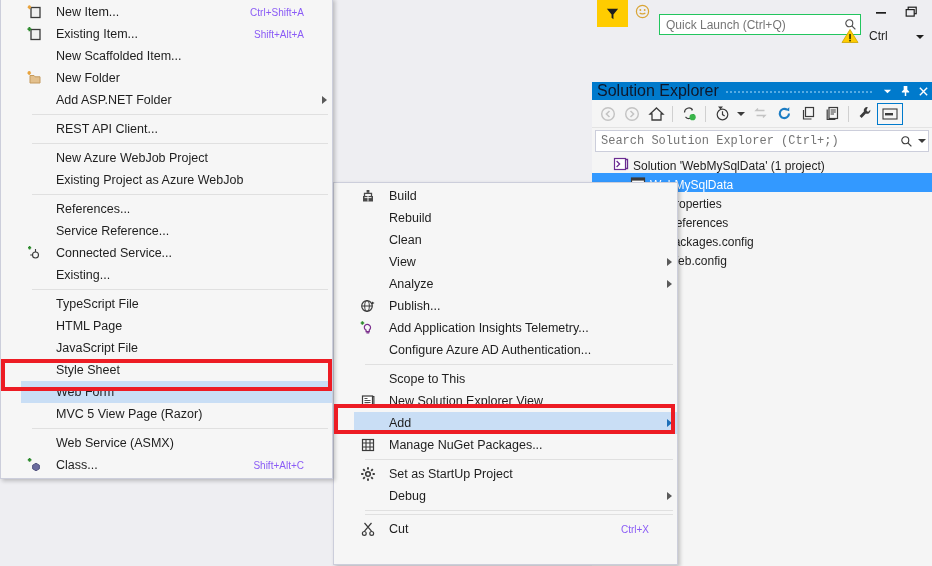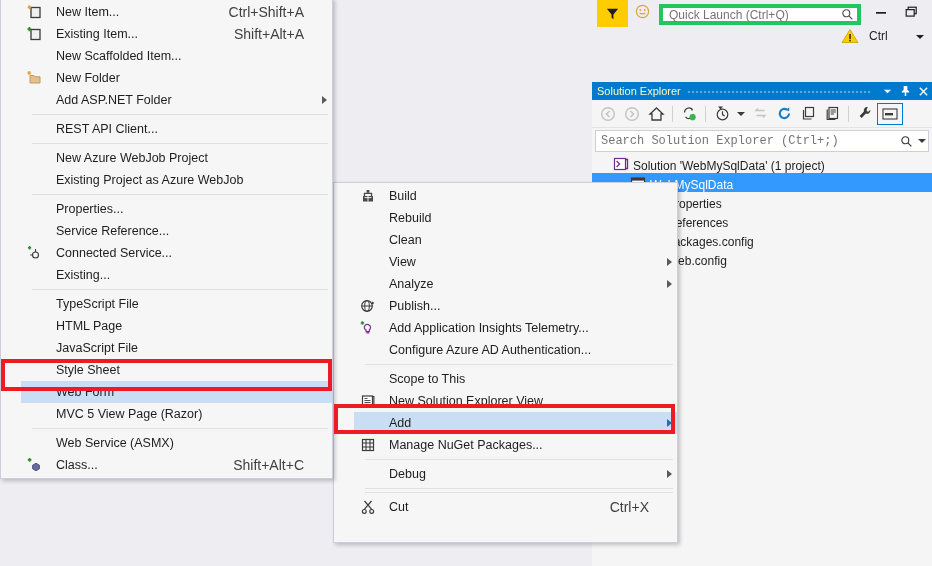--- a/index.html
+++ b/index.html
@@ -16,22 +16,22 @@
   .topbar { position: absolute; left: 0; top: 0; width: 932px; height: 56px; background: #EEEEF2; }
   .filter-badge {
     position: absolute; left: 597px; top: 0; width: 31px; height: 27px;
     background: #FFCC00; display: flex; align-items: center; justify-content: center;
   }
   .smiley {
     position: absolute; left: 634px; top: 4px; width: 17px; height: 17px;
     font-size: 14px; color: #E8A33D; line-height: 17px; text-align: center;
   }
   .quick-launch {
-    position: absolute; left: 659px; top: 4px; width: 202px; height: 21px;
-    background: #FFFFFF; border: 4px solid #22c55e;
+    position: absolute; left: 659px; top: 14px; width: 202px; height: 21px;
+    background: #FFFFFF; border: 1px solid #22c55e;
     display: flex; align-items: center;
   }
   .quick-launch input {
     flex: 1; border: none; outline: none; background: transparent;
     font-family: "Liberation Sans", sans-serif; font-size: 12px;
     color: #6D6D6D; padding: 0 4px 0 6px; height: 17px;
   }
   .ql-search-icon { width: 20px; height: 19px; display:flex; align-items:center; justify-content:center; }
   .win-btn { position: absolute; top: 2px; width: 26px; height: 20px; display:flex; align-items:center; justify-content:center; }
   .win-min { left: 868px; }
@@ -40,21 +40,21 @@
   .user-name {
     position: absolute; left: 869px; top: 28px; height: 17px;
     font-size: 12px; color: #1E1E1E; line-height: 17px;
   }
   .user-caret { position: absolute; left: 916px; top: 35px; }
 
   
   .sol-exp { position: absolute; left: 592px; top: 82px; width: 340px; height: 484px; background: #F5F5F5; }
   .se-title {
     position: absolute; left: 0; top: 0; width: 340px; height: 18px;
-    background: #007ACC; color: #fef9c3; font-size: 11px;
+    background: #007ACC; color: #0f172a; font-size: 16px;
     display: flex; align-items: center; padding-left: 5px; justify-content: center;
   }
   .se-title-text { white-space: nowrap; }
   .se-grip { flex: 1; height: 18px; position: relative; margin: 0 6px; }
   .se-grip::after {
     content:""; position: absolute; left:0; right:0; top: 8px; height: 3px;
     background-image: radial-gradient(#5BAEE4 40%, transparent 41%);
     background-size: 4px 4px; opacity: .95;
   }
   .se-title-btn { width: 18px; height: 18px; display:flex; align-items:center; justify-content:center; flex-shrink:0; }
@@ -89,21 +89,21 @@
   }
   .menu-gutter { position: absolute; left: 1px; top: 1px; bottom: 1px; width: 27px; background: #F6F6F6; }
   .menu-item {
     position: relative; height: 22px; display: flex; align-items: center;
     font-size: 12.5px; color: #1E1E1E; white-space: nowrap; cursor: default; margin-left: 20px;
   }
   .menu-item.disabled { color: #A2A4A5; }
   .menu-item.highlight { background: #C9DEF5; justify-content: center; }
   .mi-icon { width: 28px; height: 22px; display: flex; align-items: center; justify-content: center; flex-shrink: 0; }
   .mi-label { flex: 1; padding-left: 7px; }
-  .mi-shortcut { padding-right: 12px; color: #404040; font-size: 14px; }
+  .mi-shortcut { padding-right: 12px; color: #8b5cf6; font-size: 10px; }
   .mi-arrow { width: 16px; display: flex; align-items: center; justify-content: center; flex-shrink: 0; }
   .menu-sep { height: 1px; background: #E0E0E0; margin: 3px 4px 3px 31px; }
 
   #menu-left  { left: 0px; top: -2px; width: 333px; }
   #menu-mid   { left: 333px; top: 182px; width: 345px; }
 
   
   .red-box { position: absolute; border: 4px solid #ED1C24; pointer-events: none; }
   #red-webform { left: 1px; top: 359px; width: 331px; height: 32px; }
   #red-add { left: 334px; top: 404px; width: 341px; height: 30px; }
@@ -437,20 +437,30 @@
             <svg width="16" height="16" viewBox="0 0 16 16">
               <rect x="2.5" y="2.5" width="11" height="11" fill="none" stroke="#3B3B3B" stroke-width="1.2"></rect>
               <path d="M2.5 6h11M2.5 10h11M6 2.5v11M10 2.5v11" stroke="#3B3B3B" stroke-width="1.1"></path>
             </svg>
           </span>
           <span class="mi-label">Manage NuGet Packages...</span>
           <span class="mi-arrow"></span>
         </div>
         <div class="menu-sep"></div>
         <div class="menu-item">
+          <span class="mi-icon">
+            <svg width="16" height="16" viewBox="0 0 16 16">
+              <circle cx="8" cy="8" r="2.3" fill="none" stroke="#3B3B3B" stroke-width="1.5"></circle>
+              <path d="M8 1.2v2.2M8 12.6v2.2M1.2 8h2.2M12.6 8h2.2M3.2 3.2l1.6 1.6M11.2 11.2l1.6 1.6M12.8 3.2l-1.6 1.6M4.8 11.2l-1.6 1.6" stroke="#3B3B3B" stroke-width="1.9"></path>
+            </svg>
+          </span>
+          <span class="mi-label">Set as StartUp Project</span>
+          <span class="mi-arrow"></span>
+        </div>
+        <div class="menu-item">
           <span class="mi-icon"></span>
           <span class="mi-label">Debug</span>
           <span class="mi-arrow">
             <span class="arrow-right"></span>
           </span>
         </div>
         <div class="menu-sep"></div>
         <div class="menu-sep"></div>
         <div class="menu-item">
           <span class="mi-icon">
@@ -531,21 +541,21 @@
           <span class="mi-arrow"></span>
         </div>
         <div class="menu-item">
           <span class="mi-icon"></span>
           <span class="mi-label">Existing Project as Azure WebJob</span>
           <span class="mi-arrow"></span>
         </div>
         <div class="menu-sep"></div>
         <div class="menu-item">
           <span class="mi-icon"></span>
-          <span class="mi-label">Properties...</span>
+          <span class="mi-label">References...</span>
           <span class="mi-arrow"></span>
         </div>
         <div class="menu-item">
           <span class="mi-icon"></span>
           <span class="mi-label">Service Reference...</span>
           <span class="mi-arrow"></span>
         </div>
         <div class="menu-item">
           <span class="mi-icon">
             <svg width="16" height="16" viewBox="0 0 16 16">

